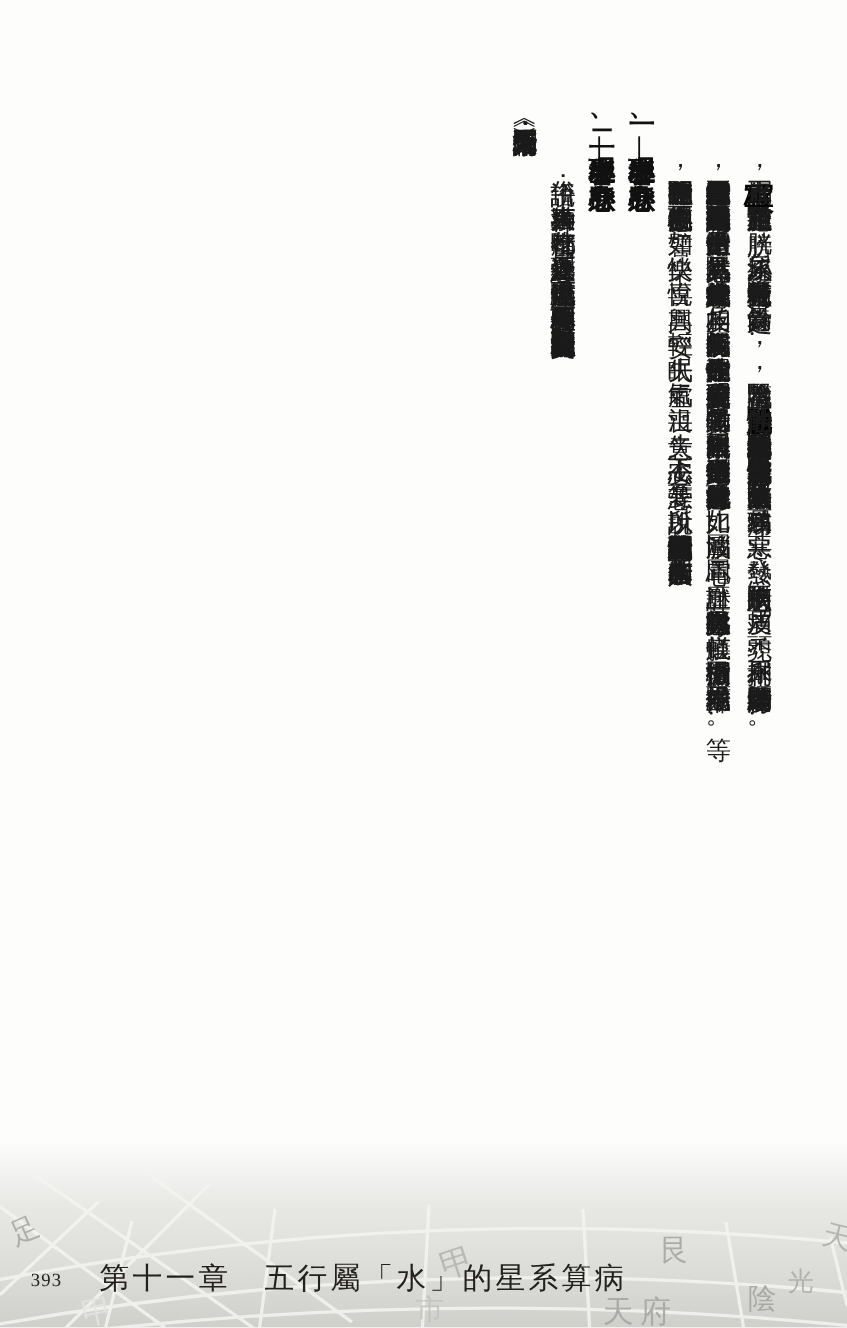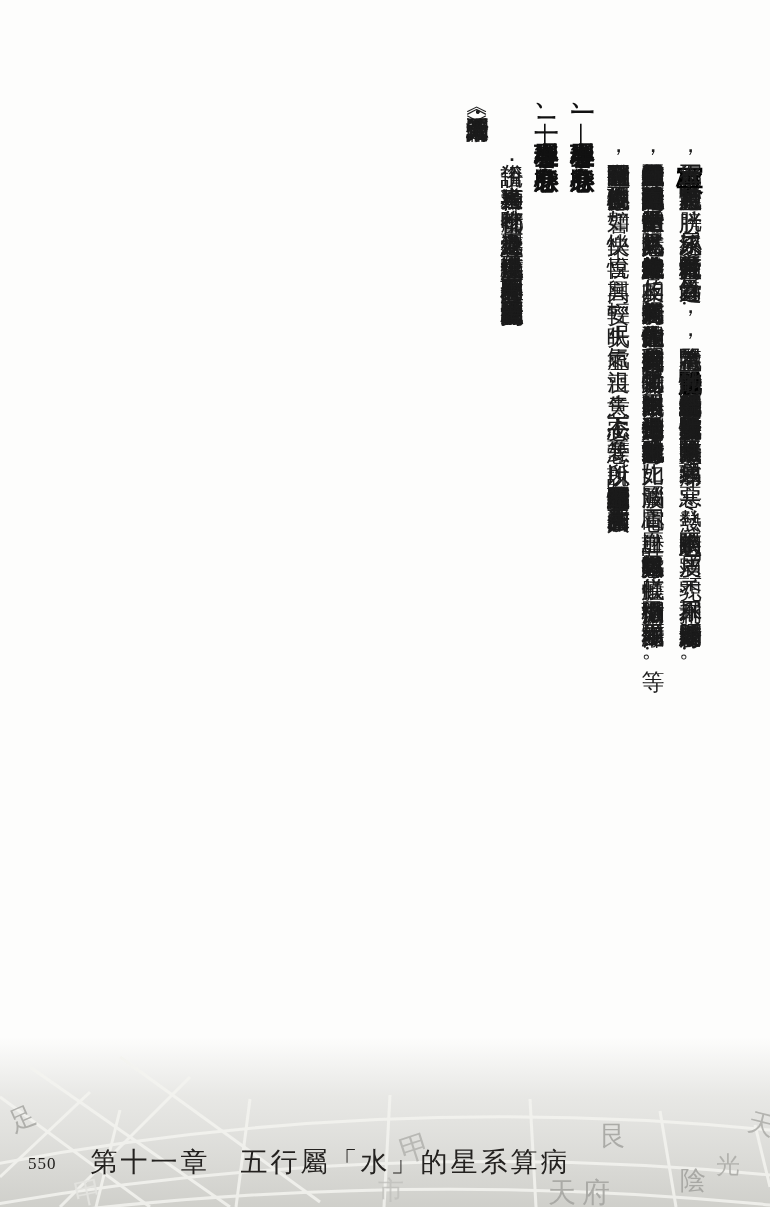--- a/index.html
+++ b/index.html
@@ -85,16 +85,16 @@
     </p>
     <p class="para indent">身體臟器的組織運作需要有能量來推動運行，所謂的「陽氣」是指一個人顯現在外的生命動能強弱而定，當個體生命活力十足時，其陽氣必然充足，彼人身體就能維持在健康的常態。相反的，一個人若陽氣有所損耗時，彼人生命運作的能動性，將會受到某種程度的威脅。「陽氣」雖是非物質，無法用肉眼觀察出來，但透過某種特定儀器的測量，能將它以數據化的方式呈現出來。比如：腦波圖、心電圖、血壓計、呼吸與氣息壓力指數、虹膜儀、指甲微循環檢測、頭部光場顯示儀……等。</p>
     <p class="para indent">有關生命動能運行的強弱，可觀察生物心理的反應，譬如：快樂、喜悅、高興、輕安、失眠、氣虛、沮喪、失意、忐忑不安、憂悲等，所以說，臟腑運行的生理機制與情緒起伏狀態是息息相關的，兩者有相互涉入的作用。</p>
     <p class="para heading">一、心理影響生理—心身狀態。</p>
     <p class="para heading">二、生理影響心理—身心狀態。</p>
     <p class="para indent">俗語說：人逢喜事精神爽，吃什麼都補。人逢厄運憂愁纏身，縱使滿漢全席也難以下嚥。可見心理與生理之間的作用密不可分。以下節錄《內經》有關於五行屬水的載文予以參考：</p>
     <p class="para">《黃帝內經・素問・五運行大論篇》</p>
   </div>
 
   <div class="footer">
-    <span class="pagenum">550</span><span class="chapter">第十一章　五行屬「水」的星系算病</span>
+    <span class="pagenum">393</span><span class="chapter">第十一章　五行屬「水」的星系算病</span>
   </div>
 
 </div>
 
 </body></html>

